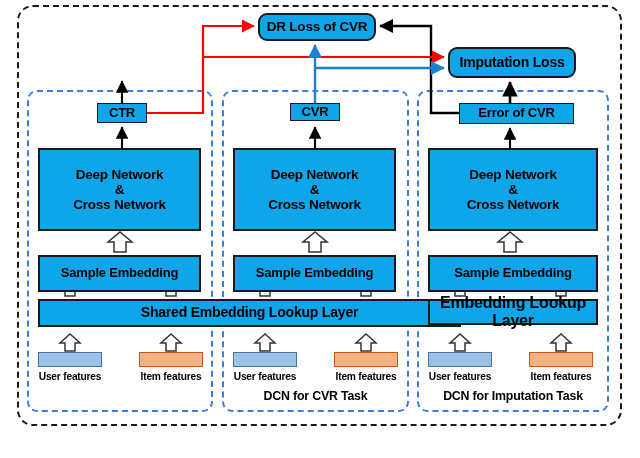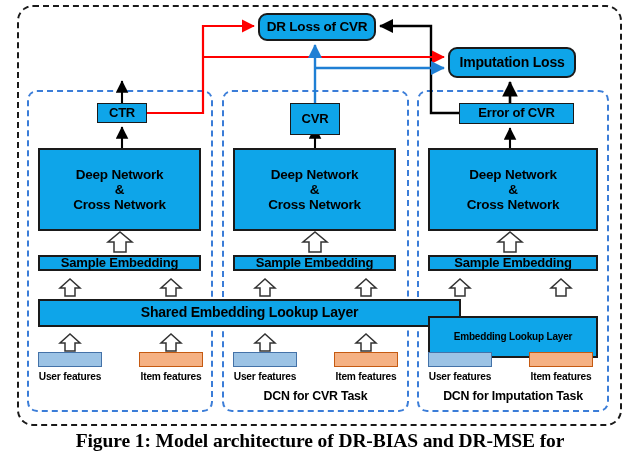--- a/index.html
+++ b/index.html
@@ -65,44 +65,44 @@
     border-width: 2.6px;
   }
 
   
   #box-ctr-loss     { left: 60px;  top: 47px;  width: 126px; height: 30px; font-size: 14.5px; }
   #box-dr-loss      { left: 258px; top: 13px;  width: 118px; height: 28px; font-size: 13.5px; }
   #box-imp-loss     { left: 448px; top: 47px;  width: 128px; height: 31px; font-size: 14px; }
 
   
   #box-ctr          { left: 97px;  top: 103px; width: 50px;  height: 20px; font-size: 13px; border-width:1.8px;}
-  #box-cvr          { left: 290px; top: 103px; width: 50px;  height: 32px; font-size: 13px; border-width:1.8px;}
+  #box-cvr          { left: 290px; top: 103px; width: 50px;  height: 18px; font-size: 13px; border-width:1.8px;}
   #box-err-cvr      { left: 459px; top: 103px; width: 115px; height: 21px; font-size: 13px; border-width:1.8px;}
 
   
   .net-box {
     font-size: 13.5px;
     flex-direction: column;
     border-width: 2.2px;
   }
   #net-1 { left: 38px;  top: 148px; width: 163px; height: 83px; }
   #net-2 { left: 233px; top: 148px; width: 163px; height: 83px; }
   #net-3 { left: 428px; top: 148px; width: 170px; height: 83px; }
   .net-box .ln { display: block; }
   .net-box .amp { font-size: 13.5px; }
 
   
-  .samp { font-size: 13px; height: 16px; border-width: 2px; }
+  .samp { font-size: 13px; height: 37px; border-width: 2px; }
   #samp-1 { left: 38px;  top: 255px; width: 163px; }
   #samp-2 { left: 233px; top: 255px; width: 163px; }
   #samp-3 { left: 428px; top: 255px; width: 170px; }
 
   
   #lookup-shared { left: 38px;  top: 299px; width: 423px; height: 28px; font-size: 14px; border-width: 2.2px; }
-  #lookup-imp    { left: 428px; top: 316px; width: 170px; height: 42px; font-size: 10px; border-width: 2.2px; }
+  #lookup-imp    { left: 428px; top: 299px; width: 170px; height: 26px; font-size: 16px; border-width: 2.2px; }
 
   
   .feat {
     position: absolute;
     box-sizing: border-box;
     height: 15px;
     border-width: 1.6px;
     border-style: solid;
   }
   .feat.user { background: #9CC3E5; border-color: #4472A8; }
@@ -260,15 +260,14 @@
   <div class="feat-label" style="left:227px; top:371px; width:76px;">User features</div>
   <div class="feat-label" style="left:328px; top:371px; width:76px;">Item features</div>
   <div class="task-label" style="left:222px; top:389px; width:187px;">DCN for CVR Task</div>
 
   <div class="feat user" style="left:428px; top:352px; width:64px;"></div>
   <div class="feat item" style="left:529px; top:352px; width:64px;"></div>
   <div class="feat-label" style="left:422px; top:371px; width:76px;">User features</div>
   <div class="feat-label" style="left:523px; top:371px; width:76px;">Item features</div>
   <div class="task-label" style="left:417px; top:389px; width:192px;">DCN for Imputation Task</div>
 
-  <div id="caption">Figure 1: Model architecture of DR-BIAS and DR-MSE for</div>
 
 </div>
 
 </body></html>

